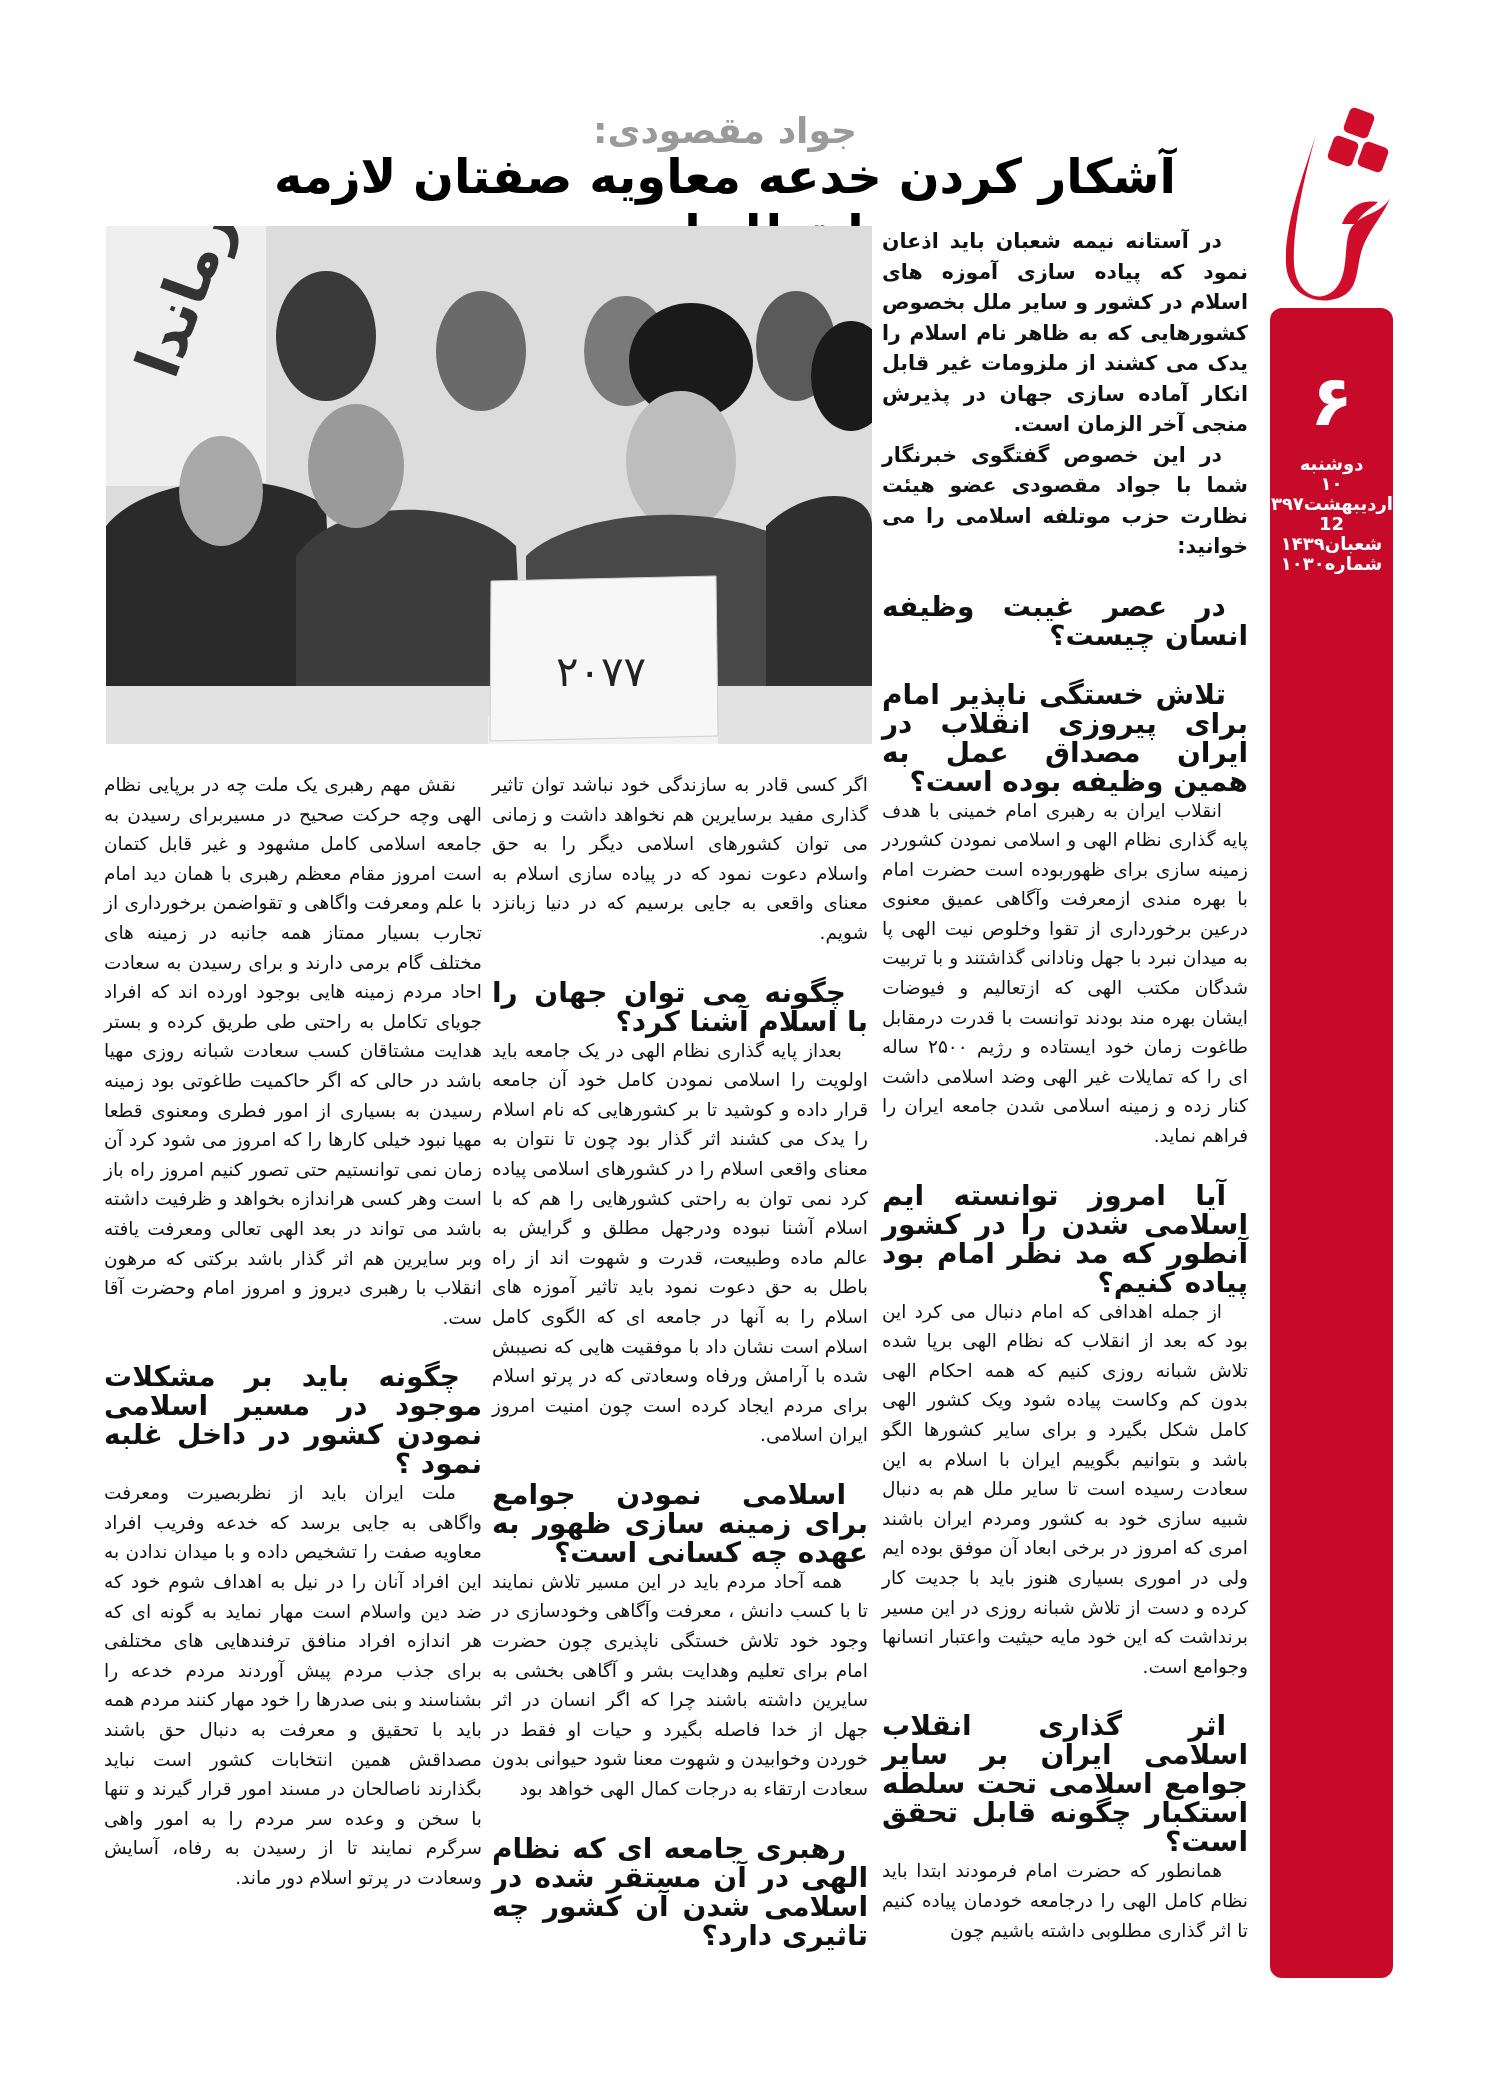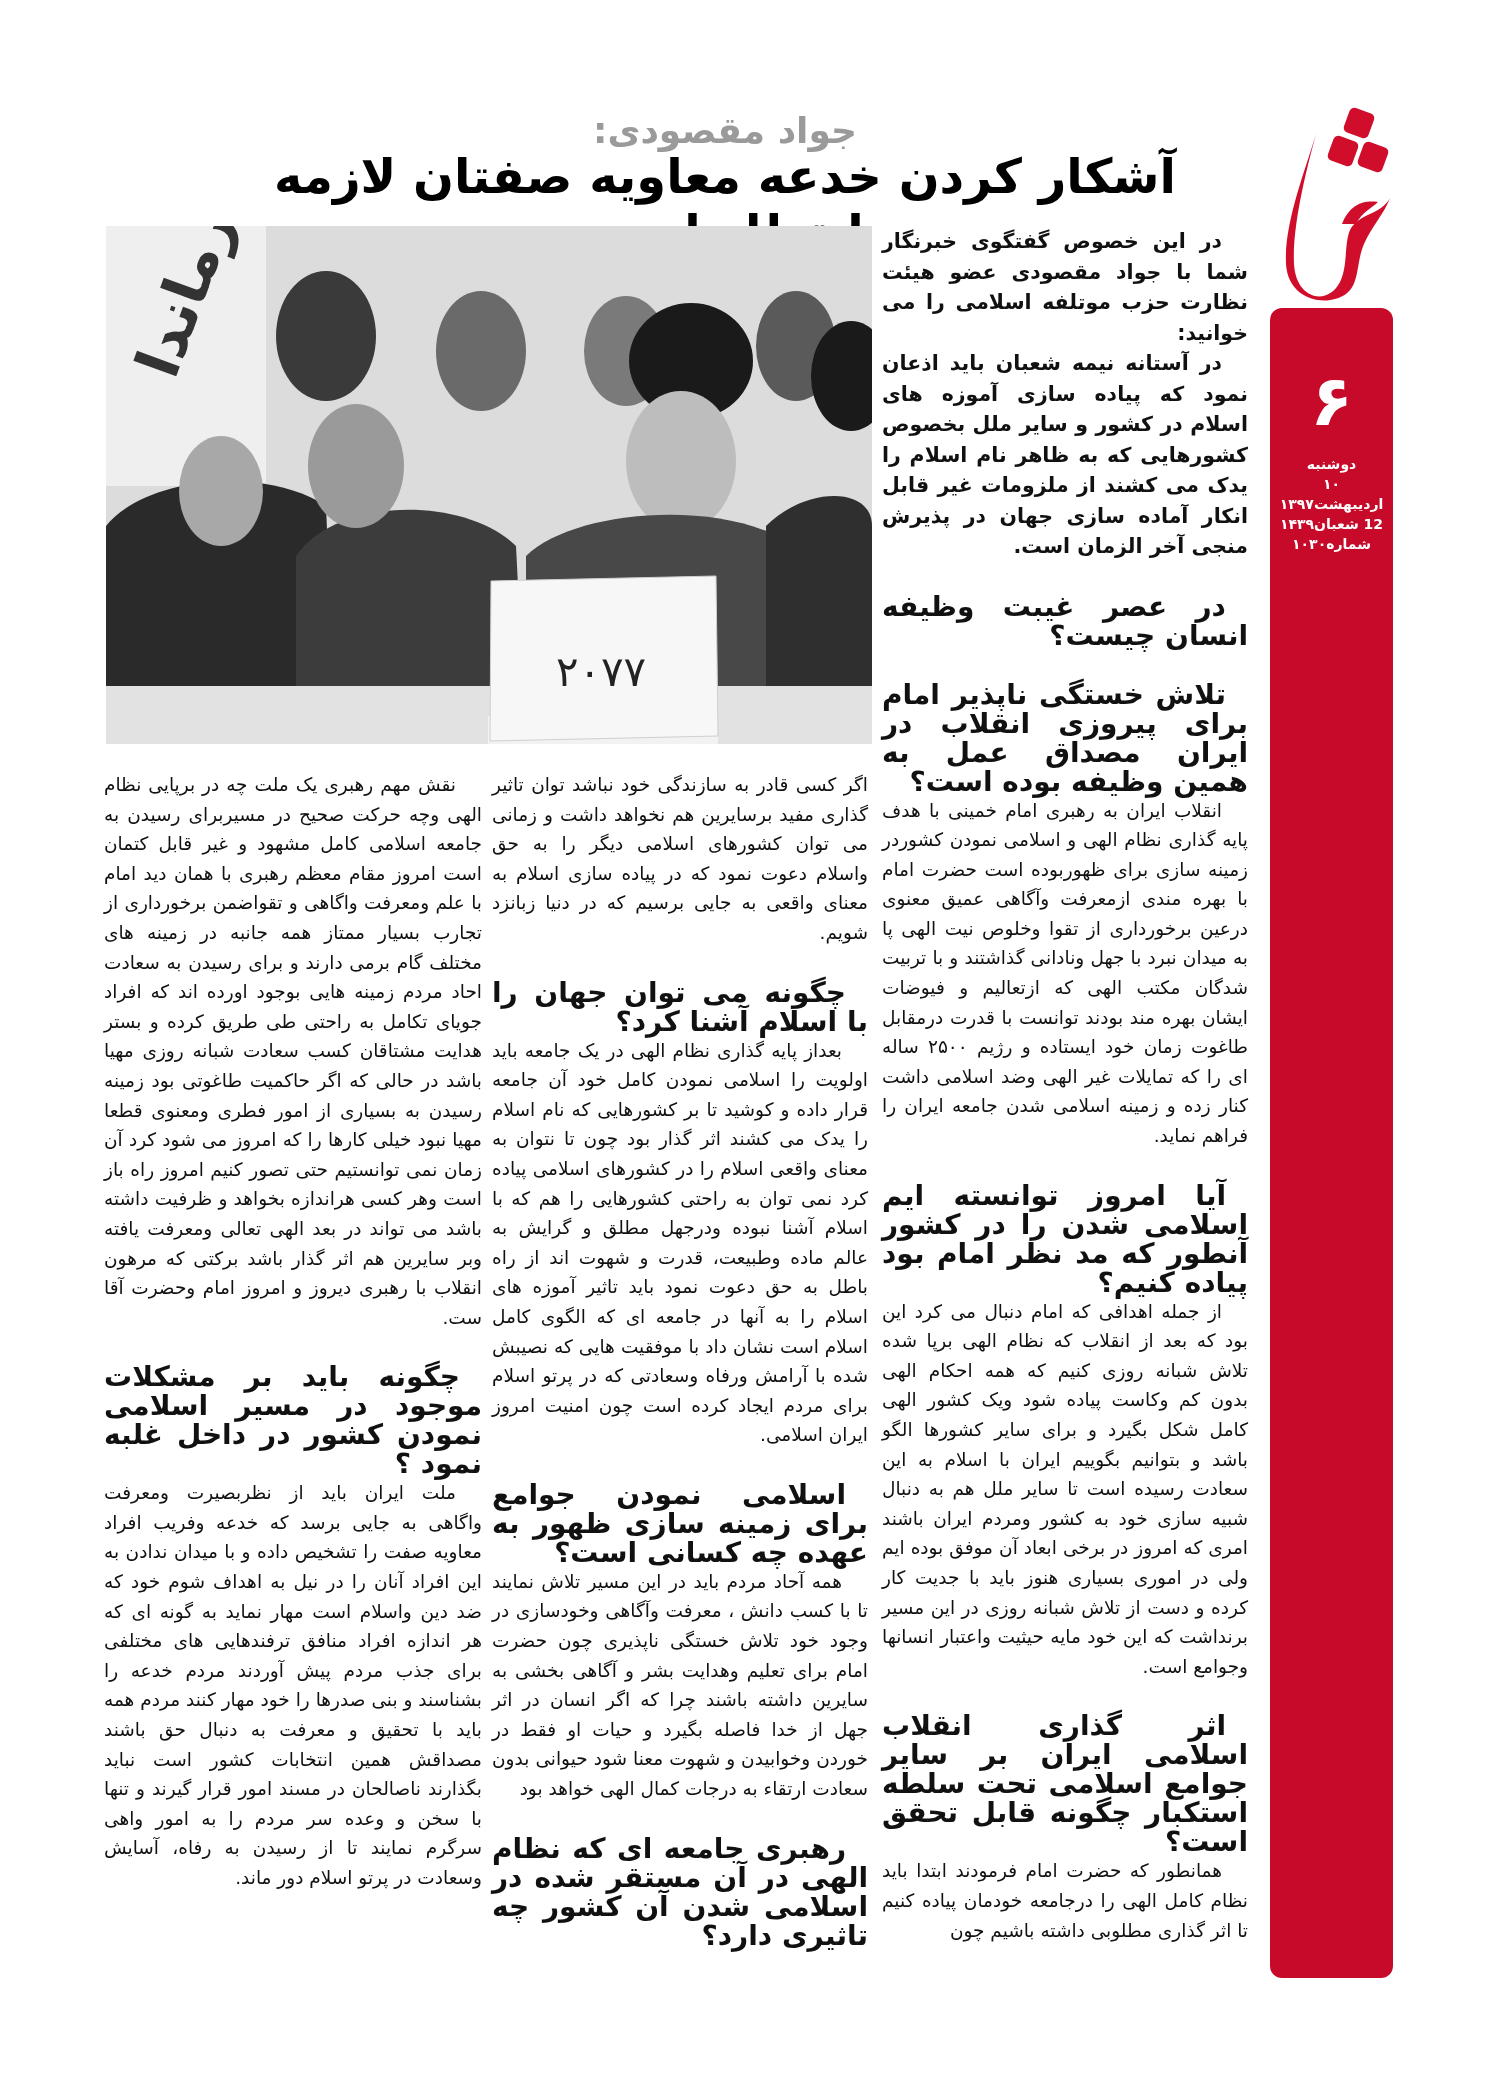--- a/index.html
+++ b/index.html
@@ -7,21 +7,21 @@
   body { position: relative; font-family: "DejaVu Sans", sans-serif; color: #111; }
 
   .logo { position: absolute; left: 1268px; top: 104px; width: 130px; height: 200px; }
   .logo svg { width: 100%; height: 100%; }
 
   .side-strip {
     position: absolute; left: 1270px; top: 308px; width: 123px; height: 1670px;
     background: #c70a2a; border-radius: 12px; color: #fff; text-align: center;
   }
   .page-num { margin-top: 58px; font-size: 70px; font-weight: bold; line-height: 1; font-family: "DejaVu Sans", sans-serif; }
-  .issue-line { font-size: 14px; font-weight: bold; line-height: 20px; direction: rtl; }
+  .issue-line { font-size: 18px; font-weight: bold; line-height: 20px; direction: rtl; }
   .issue-block { margin-top: 18px; }
 
   .kicker {
     position: absolute; left: 200px; width: 1050px; top: 110px; text-align: center;
     font-size: 36px; font-weight: bold; color: #9a9a9a; direction: rtl;
   }
   .headline {
     position: absolute; left: 200px; width: 1050px; top: 148px; text-align: center;
     font-size: 48px; font-weight: 900; color: #000; direction: rtl; letter-spacing: -1px;
     font-family: "DejaVu Sans", sans-serif;
@@ -99,22 +99,22 @@
 
     <rect x="0" y="460" width="766" height="58" fill="#e2e2e2"></rect>
 
     <rect x="382" y="490" width="230" height="28" fill="#f2f2f2"></rect>
     <path d="M385 355 L610 350 L612 510 L384 515 Z" fill="#f7f7f7" stroke="#cfcfcf"></path>
     <text x="495" y="460" font-size="42" fill="#222" text-anchor="middle">۲۰۷۷</text>
   </svg>
 </div>
 
 <div class="col col-right">
+  <p class="lead">در آستانه نیمه شعبان باید اذعان نمود که پیاده سازی آموزه های اسلام در کشور و سایر ملل بخصوص کشورهایی که به ظاهر نام اسلام را یدک می کشند از ملزومات غیر قابل انکار آماده سازی جهان در پذیرش منجی آخر الزمان است.</p>
   <p class="lead">در این خصوص گفتگوی خبرنگار شما با جواد مقصودی عضو هیئت نظارت حزب موتلفه اسلامی را می خوانید:</p>
-  <p class="lead">در آستانه نیمه شعبان باید اذعان نمود که پیاده سازی آموزه های اسلام در کشور و سایر ملل بخصوص کشورهایی که به ظاهر نام اسلام را یدک می کشند از ملزومات غیر قابل انکار آماده سازی جهان در پذیرش منجی آخر الزمان است.</p>
   <div class="gap"></div>
   <h3>در عصر غیبت وظیفه انسان چیست؟</h3>
   <div class="gap"></div>
   <h3>تلاش خستگی ناپذیر امام برای پیروزی انقلاب در ایران مصداق عمل به همین وظیفه بوده است؟</h3>
   <p>انقلاب ایران به رهبری امام خمینی با هدف پایه گذاری نظام الهی و اسلامی نمودن کشوردر زمینه سازی برای ظهوربوده است حضرت امام با بهره مندی ازمعرفت وآگاهی عمیق معنوی درعین برخورداری از تقوا وخلوص نیت الهی پا به میدان نبرد با جهل ونادانی گذاشتند و با تربیت شدگان مکتب الهی که ازتعالیم و فیوضات ایشان بهره مند بودند توانست با قدرت درمقابل طاغوت زمان خود ایستاده و رژیم ۲۵۰۰ ساله ای را که تمایلات غیر الهی وضد اسلامی داشت کنار زده و زمینه اسلامی شدن جامعه ایران را فراهم نماید.</p>
   <div class="gap"></div>
   <h3>آیا امروز توانسته ایم اسلامی شدن را در کشور آنطور که مد نظر امام بود پیاده کنیم؟</h3>
   <p>از جمله اهدافی که امام دنبال می کرد این بود که بعد از انقلاب که نظام الهی برپا شده تلاش شبانه روزی کنیم که همه احکام الهی بدون کم وکاست پیاده شود ویک کشور الهی کامل شکل بگیرد و برای سایر کشورها الگو باشد و بتوانیم بگوییم ایران با اسلام به این سعادت رسیده است تا سایر ملل هم به دنبال شبیه سازی خود به کشور ومردم ایران باشند امری که امروز در برخی ابعاد آن موفق بوده ایم ولی در اموری بسیاری هنوز باید با جدیت کار کرده و دست از تلاش شبانه روزی در این مسیر برنداشت که این خود مایه حیثیت واعتبار انسانها وجوامع است.</p>
   <div class="gap"></div>
   <h3>اثر گذاری انقلاب اسلامی ایران بر سایر جوامع اسلامی تحت سلطه استکبار چگونه قابل تحقق است؟</h3>

